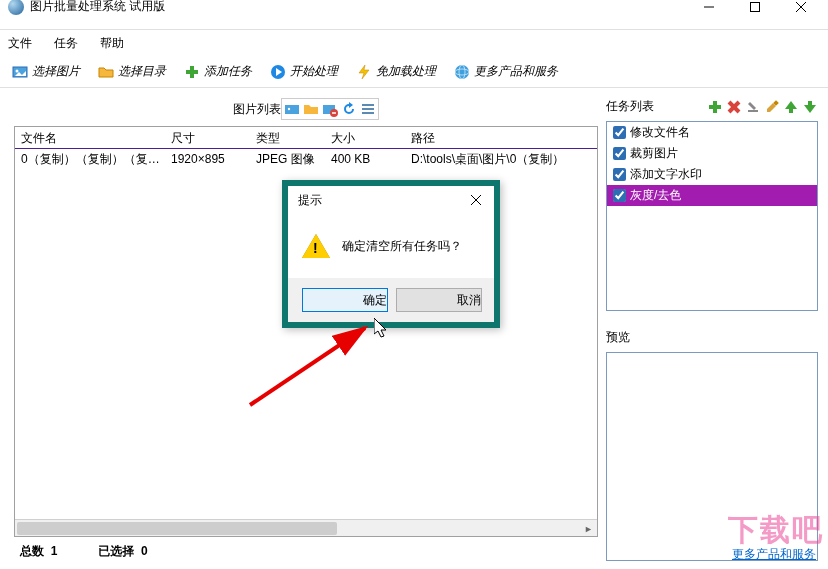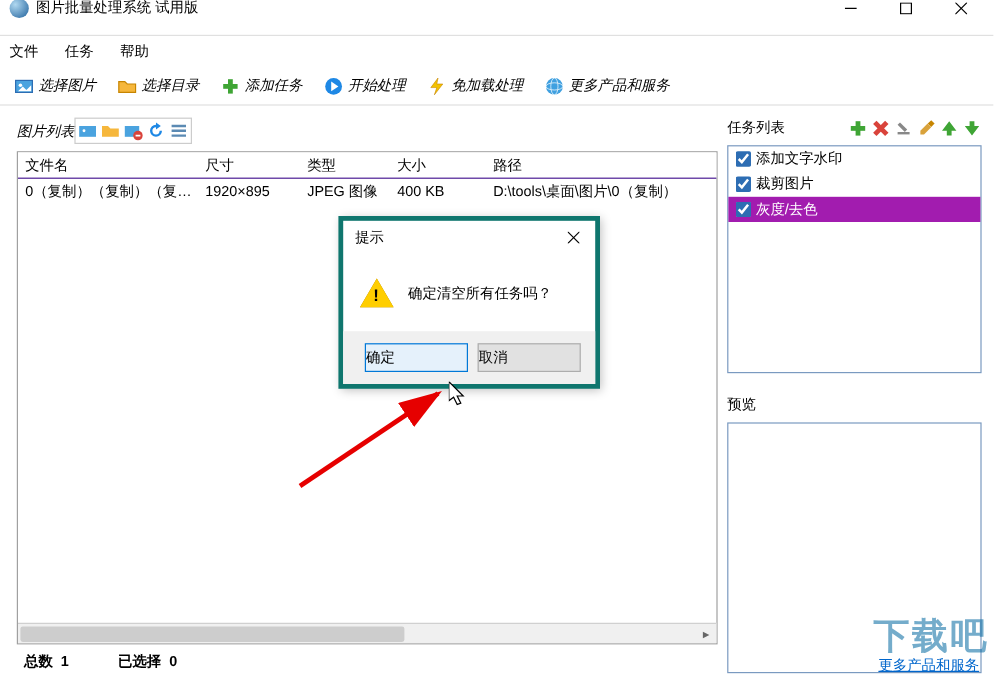--- a/index.html
+++ b/index.html
@@ -15,21 +15,21 @@
   .menubar span { cursor:default; }
 
   .toolbar { height:32px; display:flex; align-items:center; padding:0 8px; gap:10px; border-bottom:1px solid #e0e0e0; }
   .tb-item { display:flex; align-items:center; gap:4px; padding:2px 4px;font-style:italic; }
   .tb-icon { width:16px; height:16px; display:flex; align-items:center; justify-content:center; }
 
   .content { position:absolute; top:90px; left:0; right:0; bottom:0; display:flex; }
   .left-pane { flex:1; padding:8px 8px 8px 14px; display:flex; flex-direction:column; }
   .right-pane { width:222px; padding:8px 10px 8px 0; display:flex; flex-direction:column; }
 
-  .left-head { display:flex; align-items:center; justify-content:flex-start; margin-bottom:6px;font-style:italic; }
+  .left-head { display:flex; align-items:center; justify-content:center; margin-bottom:6px; }
   .small-icons { display:flex; gap:3px; border:1px solid #ccc; padding:2px; }
   .small-icons .si { width:16px; height:16px; }
 
   .grid-box { border:1px solid #a0a0a0; flex:1; position:relative; background:#fff; display:flex; flex-direction:column; }
   .grid-head { display:flex; border-bottom:1px solid #4c1d95; background:#fff; height:22px; align-items:flex-start; }
   .grid-head div, .grid-row div { padding:3px 6px; white-space:nowrap; overflow:hidden; }
   .c-name{width:150px;} .c-size{width:85px;} .c-type{width:75px;} .c-fsize{width:80px;} .c-path{flex:1;}
   .grid-body { flex:1; overflow:hidden; }
   .grid-row { display:flex; height:20px; align-items:center; }
   .grid-footer-scroll { height:17px; background:#f0f0f0; border-top:1px solid #d0d0d0; position:relative; }
@@ -46,34 +46,34 @@
   .task-item { display:flex; align-items:center; padding:2px 6px; gap:4px; }
   .task-item input { accent-color:#2d6db3; margin:0; }
   .task-item.selected { background:#a21caf; color:#fff; }
 
   .preview-label { margin-top:18px; margin-bottom:6px; }
   .preview-box { border:1px solid #7a9ac0; flex:1; min-height:150px; }
 
   .link-footer { position:absolute; right:12px; bottom:6px; color:#0066cc; text-decoration:underline; }
 
   
-  .dialog { position:absolute; left:282px; top:180px; width:218px; background:#fff; border:4px solid #0f766e; box-shadow:2px 2px 8px rgba(0,0,0,.25); }
+  .dialog { position:absolute; left:282px; top:180px; width:218px; background:#fff; border:6px solid #0f766e; box-shadow:2px 2px 8px rgba(0,0,0,.25); }
   .dlg-title { height:28px; display:flex; align-items:center; justify-content:space-between; padding:0 6px 0 10px; }
   .dlg-close { width:24px; height:24px; display:flex; align-items:center; justify-content:center; }
   .dlg-body { padding:20px 16px 20px 14px; display:flex; align-items:center; gap:12px; }
   .warn-tri { width:0; height:0; border-left:14px solid transparent; border-right:14px solid transparent; border-bottom:24px solid #ffce00; position:relative; filter: drop-shadow(0 0 0.5px #a07000); }
   .warn-tri::after { content:"!"; position:absolute; left:-3px; top:6px; color:#000; font-weight:bold; font-size:14px; }
   .dlg-btns { background:#f0f0f0; padding:10px 12px; display:flex; justify-content:flex-end; gap:8px; }
-  .dlg-btn { width:86px; height:24px; border:1px solid #adadad; background:#e1e1e1; display:flex; align-items:center; justify-content:flex-start; position:relative; }
+  .dlg-btn { width:86px; height:24px; border:1px solid #adadad; background:#e1e1e1; display:flex; align-items:center; justify-content:flex-end; position:relative; }
   .dlg-btn.ok { background:#e5f1fb; border-color:#0078d7; }
   .cursor { position:absolute; left:374px; top:318px; pointer-events:none; }
 
   .arrow-annot { position:absolute; left:240px; top:320px; width:160px; height:90px; pointer-events:none; }
 
-  .watermark { position:absolute; right:4px; bottom:18px; font-size:30px; color:#0369a1; font-weight:bold; font-family: "SimHei", sans-serif; letter-spacing:2px; opacity:.55; z-index:0;}
+  .watermark { position:absolute; right:4px; bottom:18px; font-size:30px; color:#ec4899; font-weight:bold; font-family: "SimHei", sans-serif; letter-spacing:2px; opacity:.55; z-index:0;}
 </style>
 </head>
 <body>
 
 <div class="titlebar">
   <div class="app-icon"></div>
   <div class="title">图片批量处理系统 试用版</div>
   <div class="win-btns">
     <div class="win-btn">
         <svg width="10" height="10">
@@ -237,25 +237,29 @@
               <polygon points="8,2 14,10 10,10 10,14 6,14 6,10 2,10" fill="#3fa535"></polygon>
             </svg></span>
         <span class="ti"><svg width="16" height="16">
               <polygon points="8,14 14,6 10,6 10,2 6,2 6,6 2,6" fill="#3fa535"></polygon>
             </svg></span>
       </div>
     </div>
     <div class="task-list">
       <div class="task-item">
           <input type="checkbox" checked="" style="">
-          <span>添加文字水印</span>
+          <span>修改文件名</span>
         </div>
       <div class="task-item">
           <input type="checkbox" checked="" style="">
           <span>裁剪图片</span>
+        </div>
+      <div class="task-item">
+          <input type="checkbox" checked="" style="">
+          <span>添加文字水印</span>
         </div>
       <div class="task-item selected">
           <input type="checkbox" checked="" style="">
           <span>灰度/去色</span>
         </div>
     </div>
     <div class="preview-label">预览</div>
     <div class="preview-box"></div>
   </div>
 </div>

